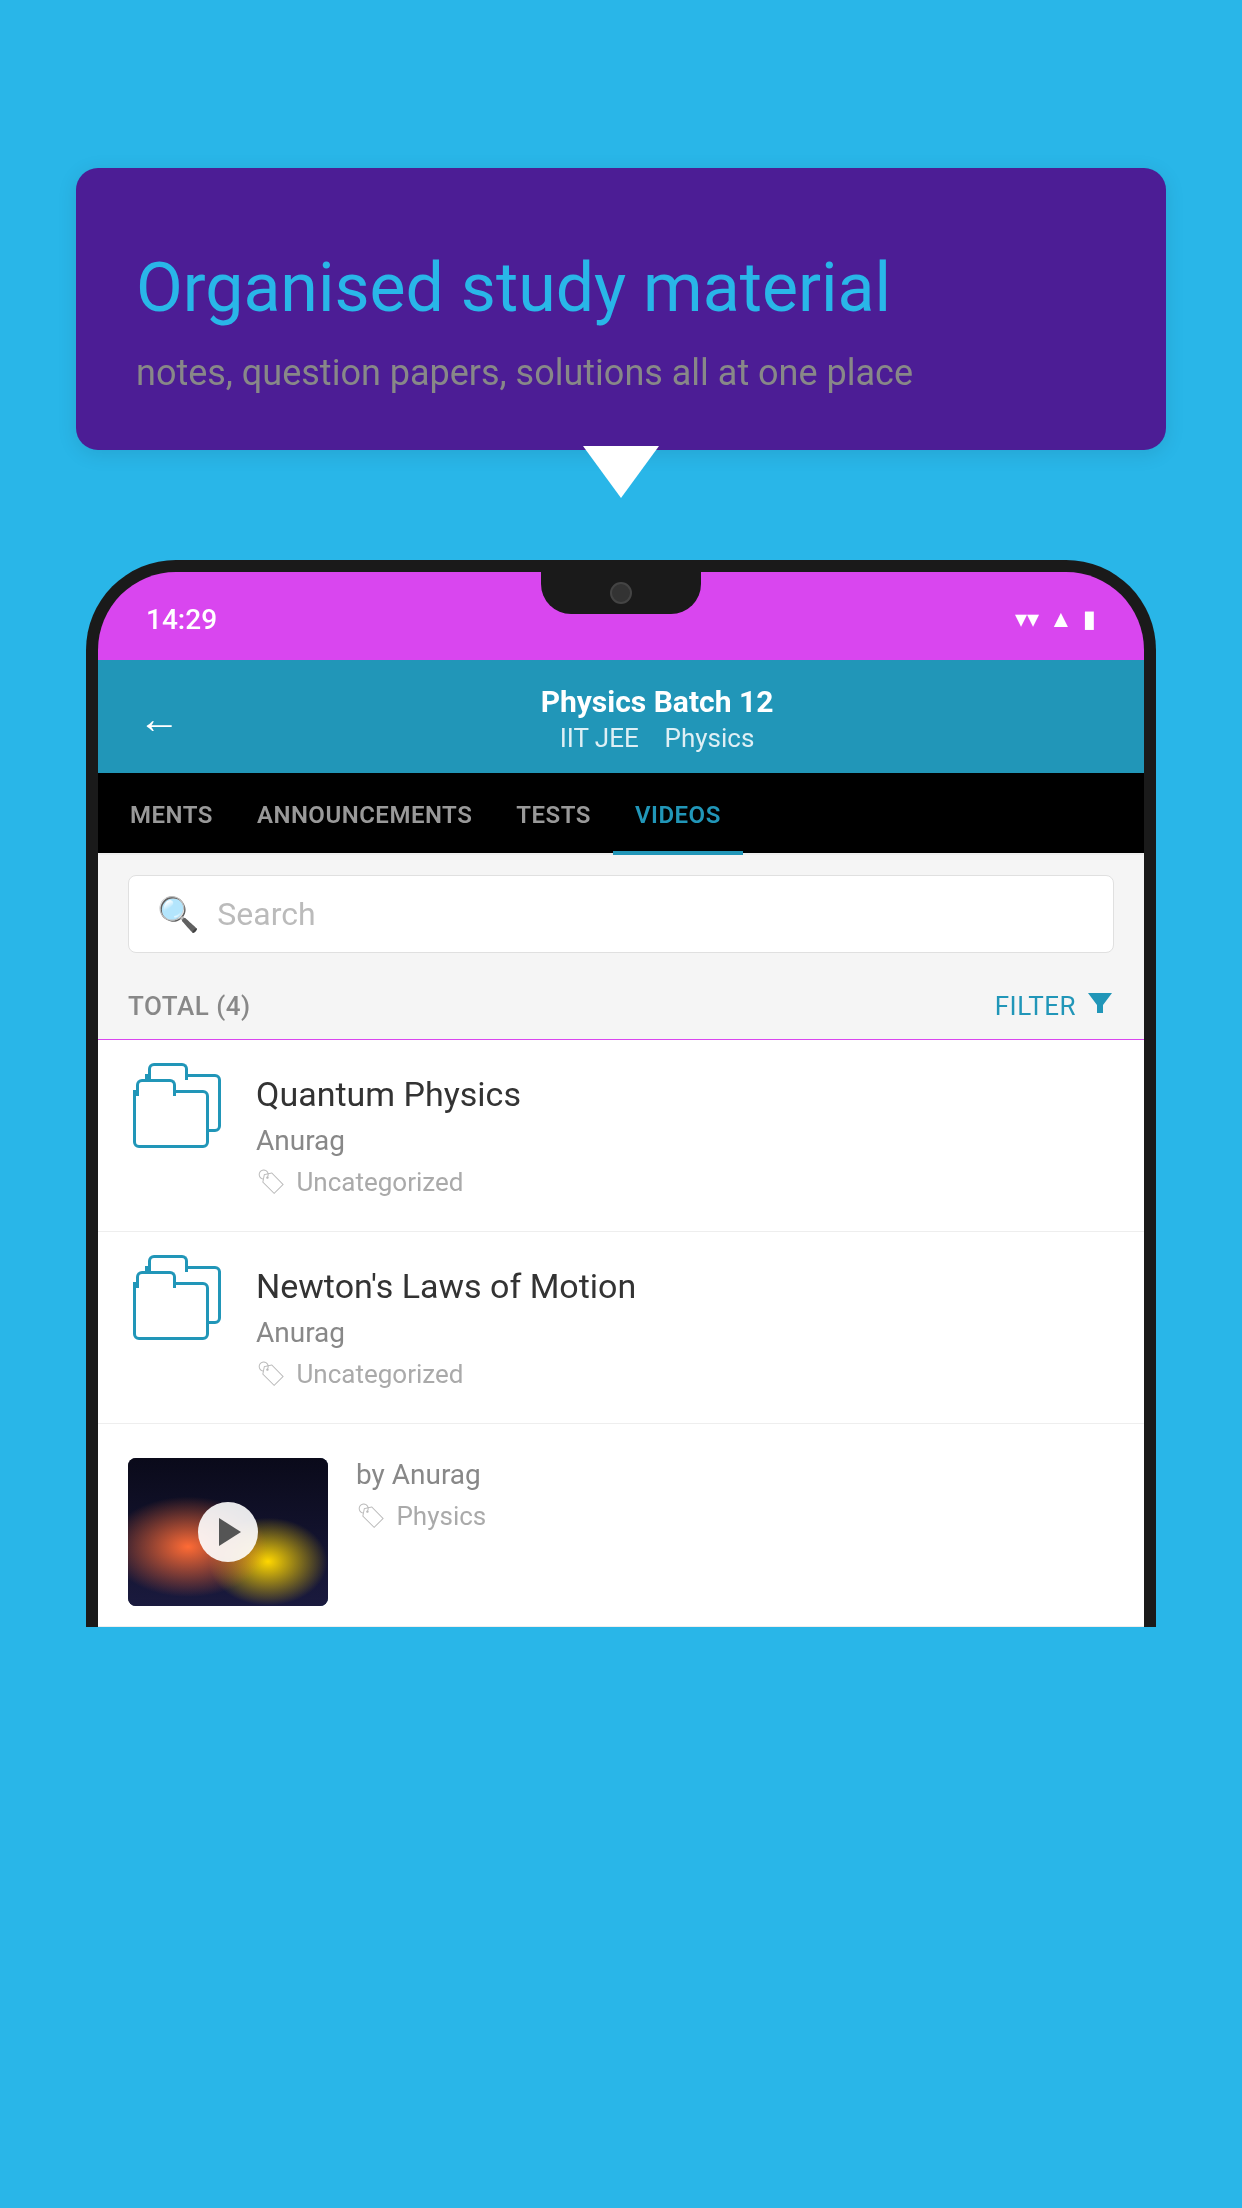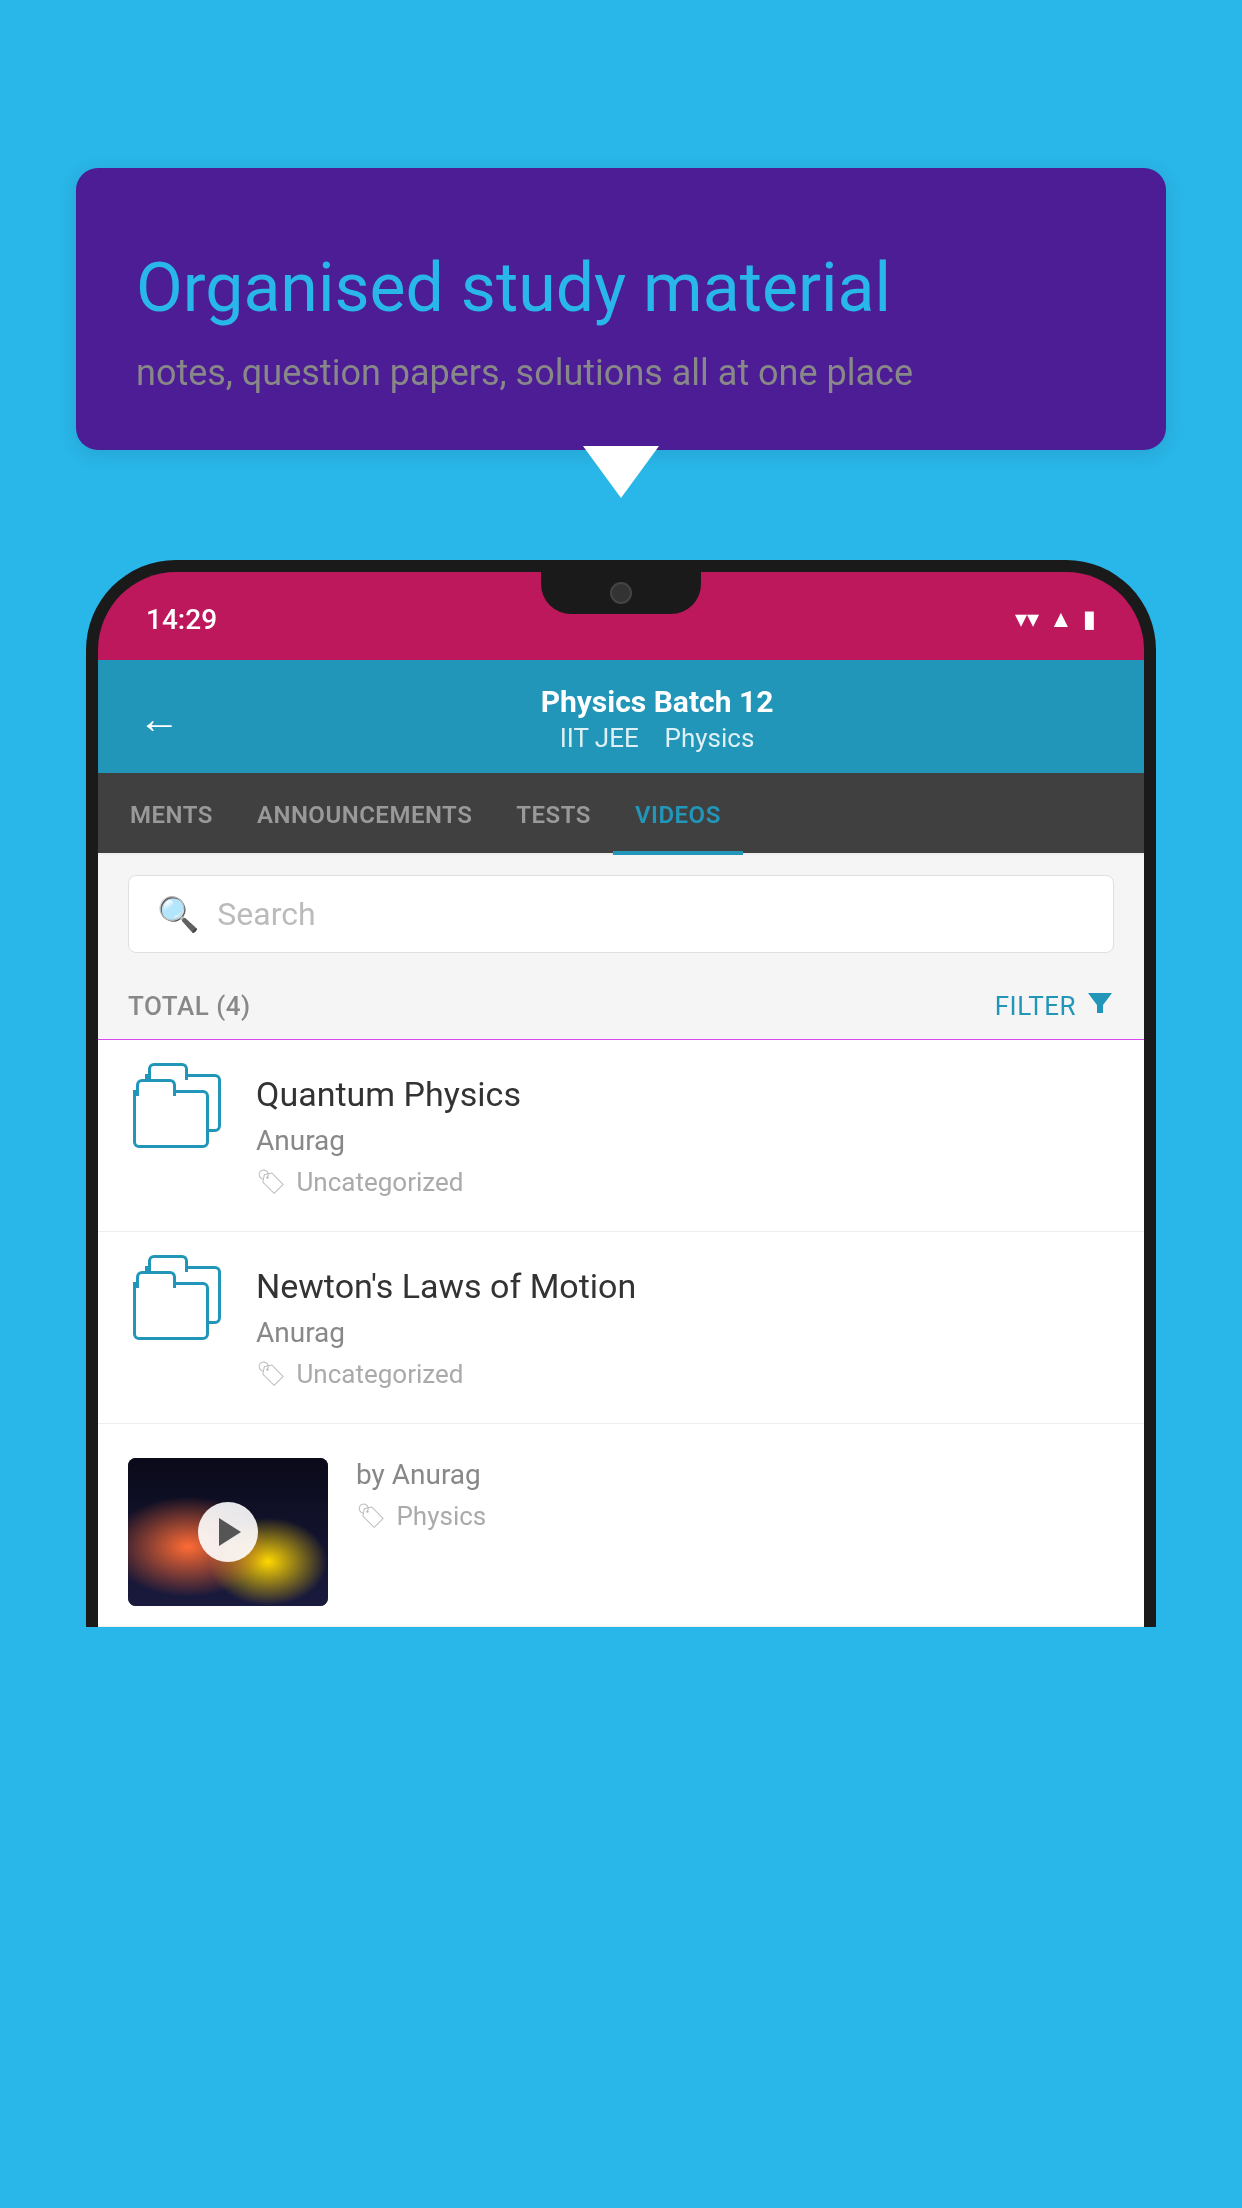--- a/index.html
+++ b/index.html
@@ -65,21 +65,21 @@
     .phone-outer {
       width: 100%;
       background: #1a1a1a;
       border-radius: 90px 90px 0 0;
       padding: 12px 12px 0 12px;
       position: relative;
     }
 
     
     .phone-status-bar {
-      background: #be185d;
+      background: #d946ef;
       border-radius: 78px 78px 0 0;
       display: flex;
       align-items: center;
       justify-content: space-between;
       padding: 18px 48px 12px 48px;
       position: relative;
       height: 88px;
     }
 
     
@@ -155,21 +155,21 @@
     }
 
     .header-subtitle {
       color: rgba(255,255,255,0.85);
       font-size: 26px;
       margin-top: 4px;
     }
 
     
     .tabs-bar {
-      background: #404040;
+      background: #000000;
       display: flex;
       border-bottom: 2px solid #eee;
       padding: 0 10px;
     }
 
     .tab-item {
       padding: 28px 22px 24px 22px;
       font-size: 24px;
       font-weight: 600;
       color: #999;

